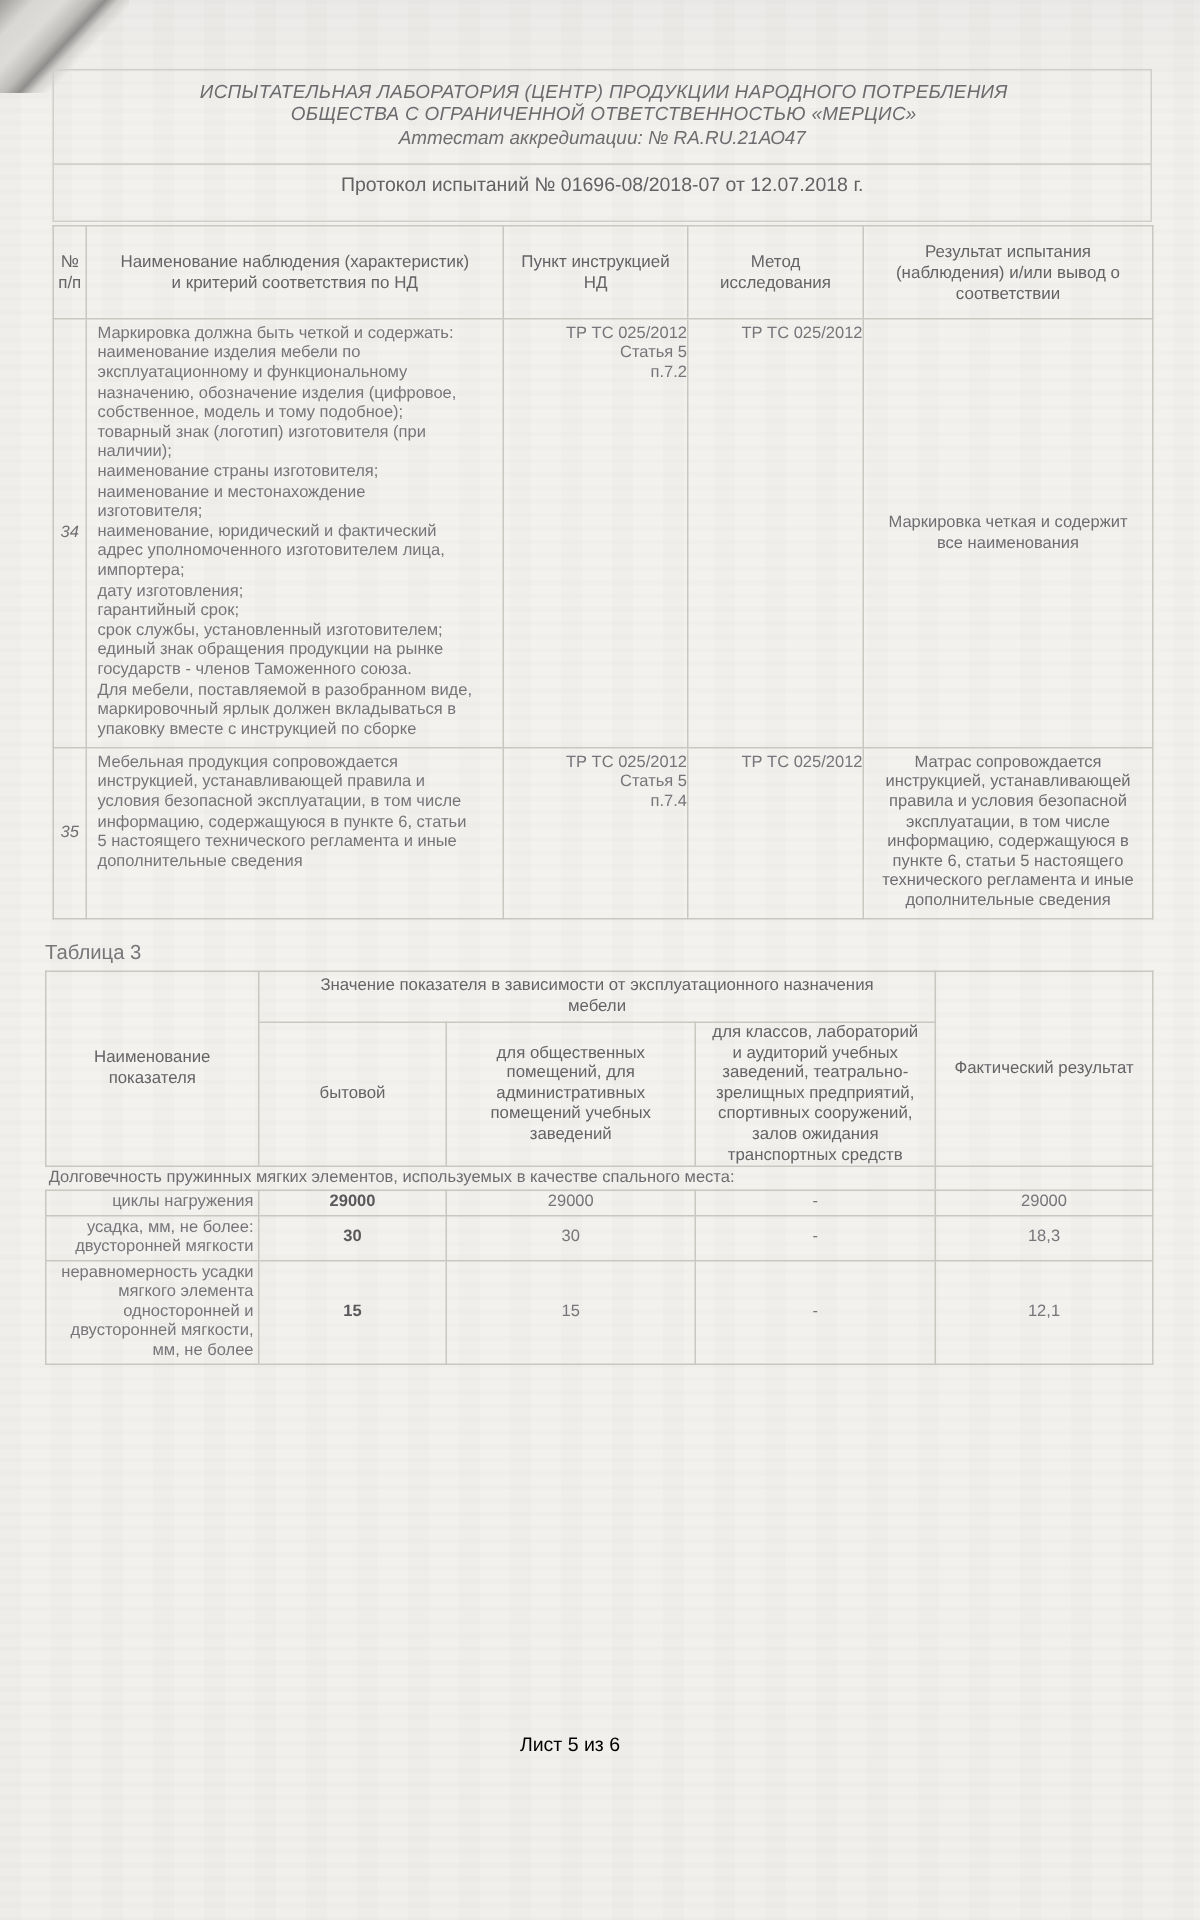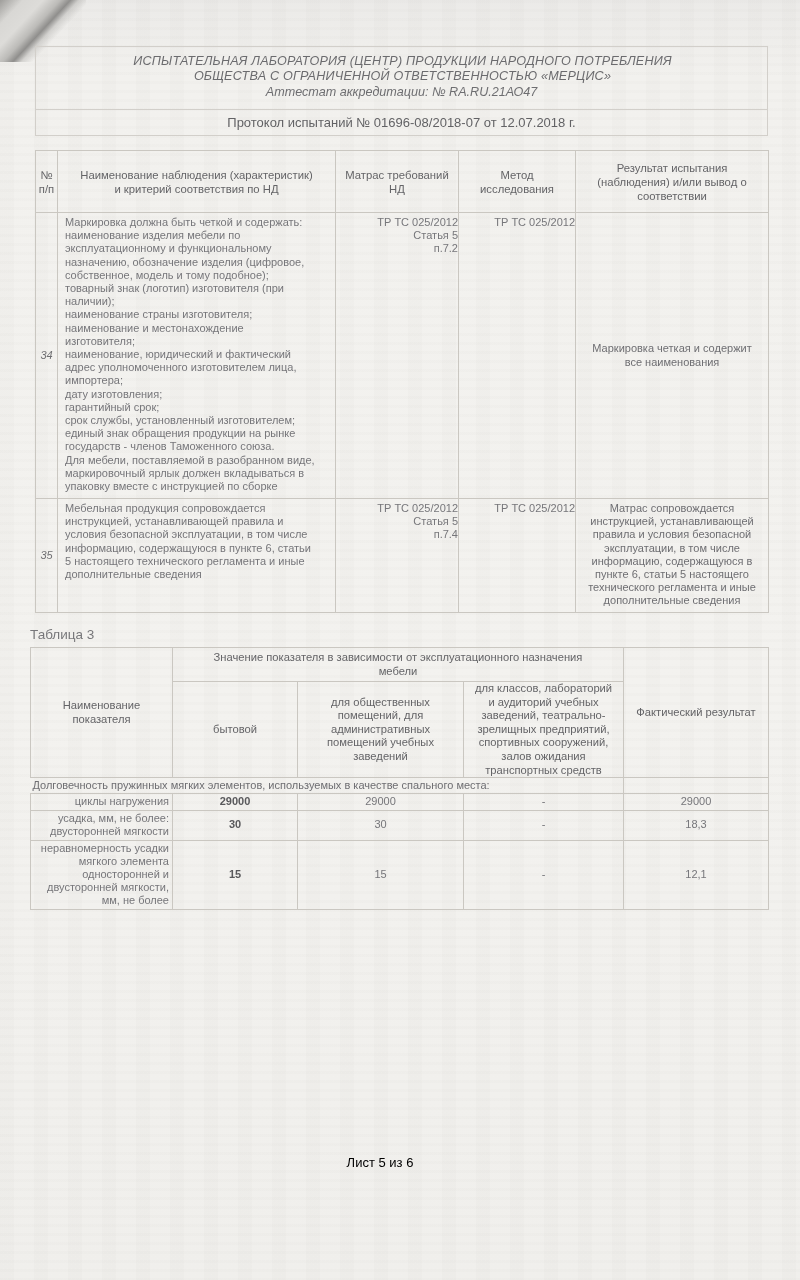--- a/index.html
+++ b/index.html
@@ -31,21 +31,21 @@
   }
   .hdr-title{ top:46px; height:64px; padding-top:7px; }
   .hdr-title .t1{
     font-style:italic; font-size:12.6px; line-height:15px;
     letter-spacing:0.2px; color:#6b6b6e; white-space:pre-line;
   }
   .hdr-title .t2{
     font-style:italic; font-size:12.6px; line-height:16px; color:#6e6e71;
   }
   .hdr-proto{
-    top:109px; height:27px; font-size:13px; line-height:25px; color:#626265;
+    top:109px; height:39px; font-size:13px; line-height:25px; color:#626265;
   }
 
   table{ border-collapse:collapse; table-layout:fixed; position:absolute; background:transparent; }
   td,th{ border:1px solid #cac7c1; font-weight:normal; overflow:hidden; }
   .pre{ white-space:pre-line; }
 
   
   .t1{ left:35px; top:150px; width:733px; font-size:11px; line-height:13.2px; }
   .t1 th{ text-align:center; vertical-align:middle; color:#646467; font-size:11.3px; line-height:14px; }
   .t1 .h-row{ height:62px; }
@@ -105,21 +105,21 @@
         <col style="width:123px">
       <col style="width:117px">
         <col style="width:193px">
     </colgroup>
     <tbody>
         <tr class="h-row">
       <th class="pre">№
 п/п</th>
       <th class="pre">Наименование наблюдения (характеристик)
 и критерий соответствия по НД</th>
-      <th class="pre">Матрас требований
+      <th class="pre">Пункт инструкцией
 НД</th>
       <th class="pre">Метод
 исследования</th>
       <th class="pre">Результат испытания
 (наблюдения) и/или вывод о
 соответствии</th>
     </tr>
     <tr class="r34">
       <td class="c-num">34</td>
       <td class="c-name pre">Маркировка должна быть четкой и содержать:

